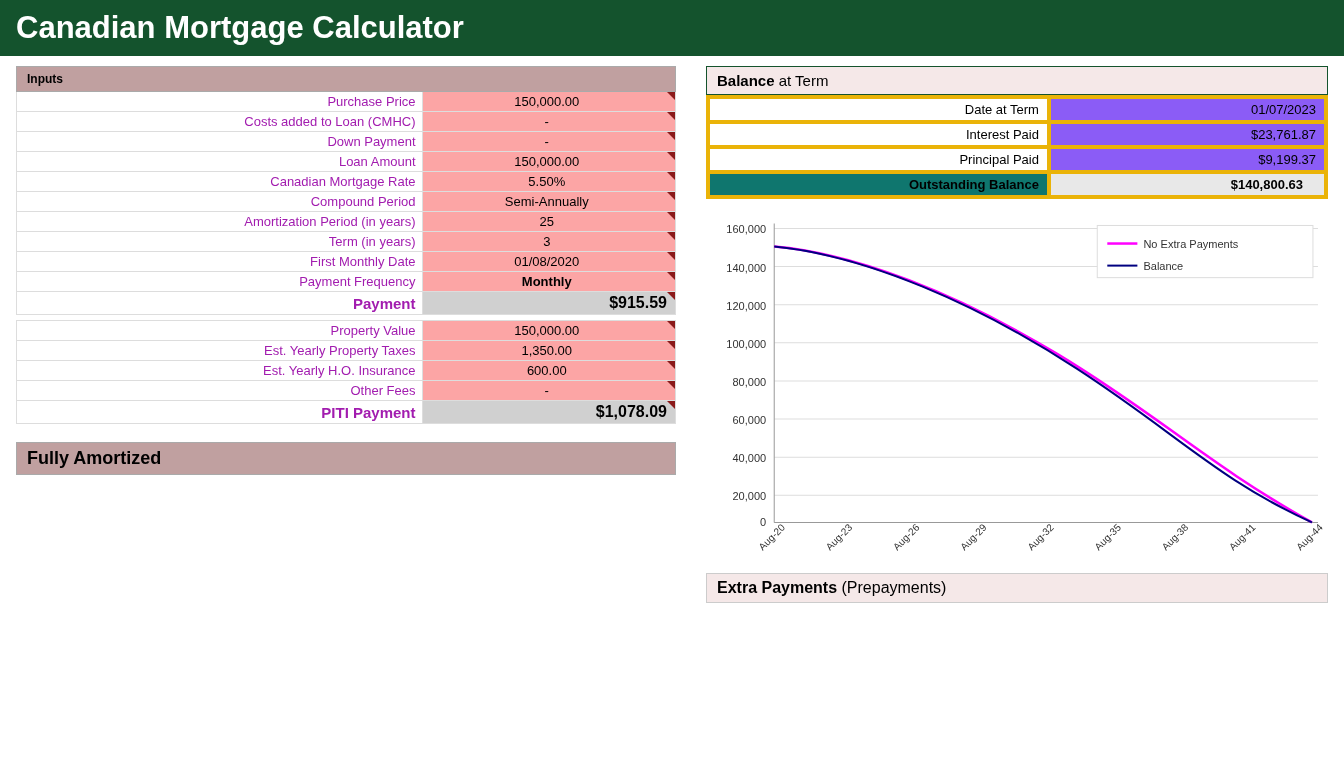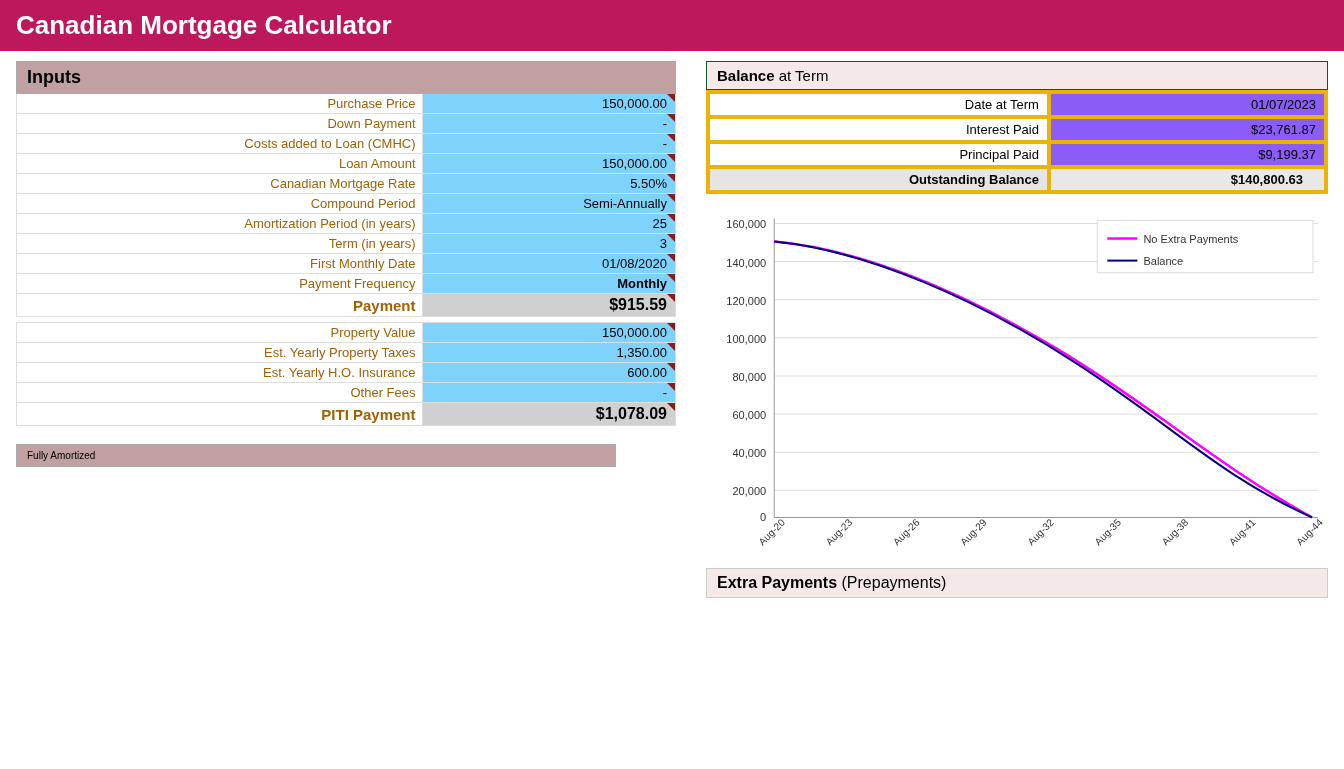--- a/index.html
+++ b/index.html
@@ -7,23 +7,23 @@
       font-family: Arial, sans-serif;
       font-size: 13px;
       background: #fff;
       width: 1344px;
       min-height: 769px;
       overflow: hidden;
     }
 
     
     .header {
-      background: #be185d;
+      background: #14532d;
       color: #fff;
-      font-size: 26px;
+      font-size: 31px;
       font-weight: bold;
       padding: 10px 16px;
     }
 
     .main-content {
       display: flex;
       flex-direction: row;
       padding: 10px 16px;
       gap: 20px;
     }
@@ -36,44 +36,45 @@
 
     
     .inputs-table {
       width: 660px;
       border-collapse: collapse;
       margin-bottom: 18px;
     }
     .inputs-table .section-header {
       background: #c0a0a0;
       font-weight: bold;
-      font-size: 18px;
+      font-size: 12px;
       padding: 5px 10px;
       border: 1px solid #aaa;
     }
     .inputs-table tr td {
       padding: 2px 4px;
       border: 1px solid #ddd;
     }
     .inputs-table .label-cell {
       text-align: right;
       padding-right: 6px;
       background: #fff;
-      color: #a16207;
+      color: #a21caf;
       width: 320px;
     }
     .inputs-table .value-cell {
       text-align: right;
       background: #e8e8e8;
       width: 200px;
       padding-right: 8px;
       position: relative;
     }
     .inputs-table .value-cell.editable {
-      background: #7dd3fc;
+      background: #fca5a5;
+      text-align: center;
     }
     .red-corner {
       position: absolute;
       right: 0;
       top: 0;
       width: 0;
       height: 0;
       border-style: solid;
       border-width: 0 8px 8px 0;
       border-color: transparent #8B1A1A transparent transparent;
@@ -94,25 +95,25 @@
       font-size: 16px !important;
     }
     .piti-row td {
       font-weight: bold;
       font-size: 15px;
     }
 
     
     .fully-amortized-header {
       background: #c0a0a0;
-      font-weight: normal;
-      font-size: 10px;
+      font-weight: bold;
+      font-size: 18px;
       padding: 5px 10px;
       border: 1px solid #aaa;
-      width: 600px;
+      width: 660px;
     }
 
     
     .right-column {
       flex: 1;
     }
 
     
     .balance-section {
       width: 100%;
@@ -144,21 +145,21 @@
     }
     .balance-table .bvalue {
       text-align: right;
       background: #8b5cf6;
       width: 130px;
       padding-right: 8px;
     }
     .balance-table .outstanding-label {
       font-weight: bold;
       text-align: right;
-      background: #e5e5e5;
+      background: #0f766e;
     }
     .balance-table .outstanding-value {
       font-weight: bold;
       text-align: right;
       background: #e8e8e8;
       padding-right: 21px;
     }
 
     
     .chart-container {
@@ -204,28 +205,28 @@
       </tbody>
         <tbody id="input-rows">
           <tr>
       <td class="label-cell">Purchase Price</td>
       <td class="value-cell editable">
         150,000.00
         <span class="red-corner"></span>
       </td>
     </tr>
           <tr>
+      <td class="label-cell">Costs added to Loan (CMHC)</td>
+      <td class="value-cell editable">
+        -
+        <span class="red-corner"></span>
+      </td>
+    </tr>
+          <tr>
       <td class="label-cell">Down Payment</td>
-      <td class="value-cell editable">
-        -
-        <span class="red-corner"></span>
-      </td>
-    </tr>
-          <tr>
-      <td class="label-cell">Costs added to Loan (CMHC)</td>
       <td class="value-cell editable">
         -
         <span class="red-corner"></span>
       </td>
     </tr>
           <tr>
       <td class="label-cell">Loan Amount</td>
       <td class="value-cell editable">
         150,000.00
         <span class="red-corner"></span>

